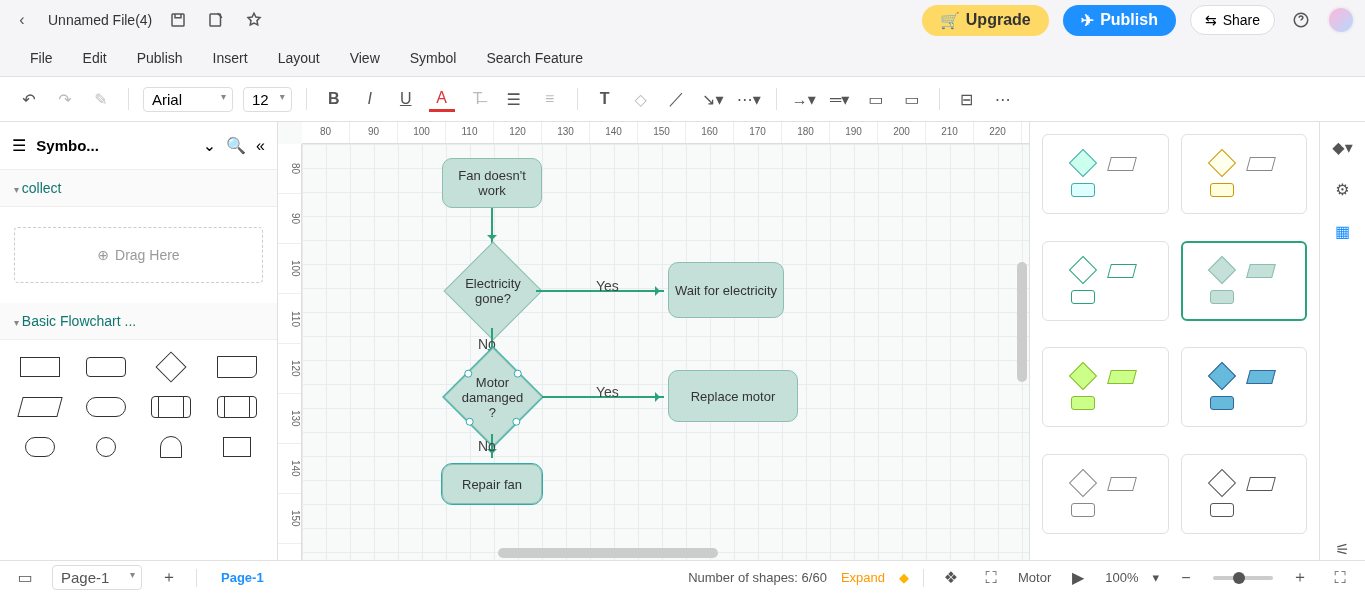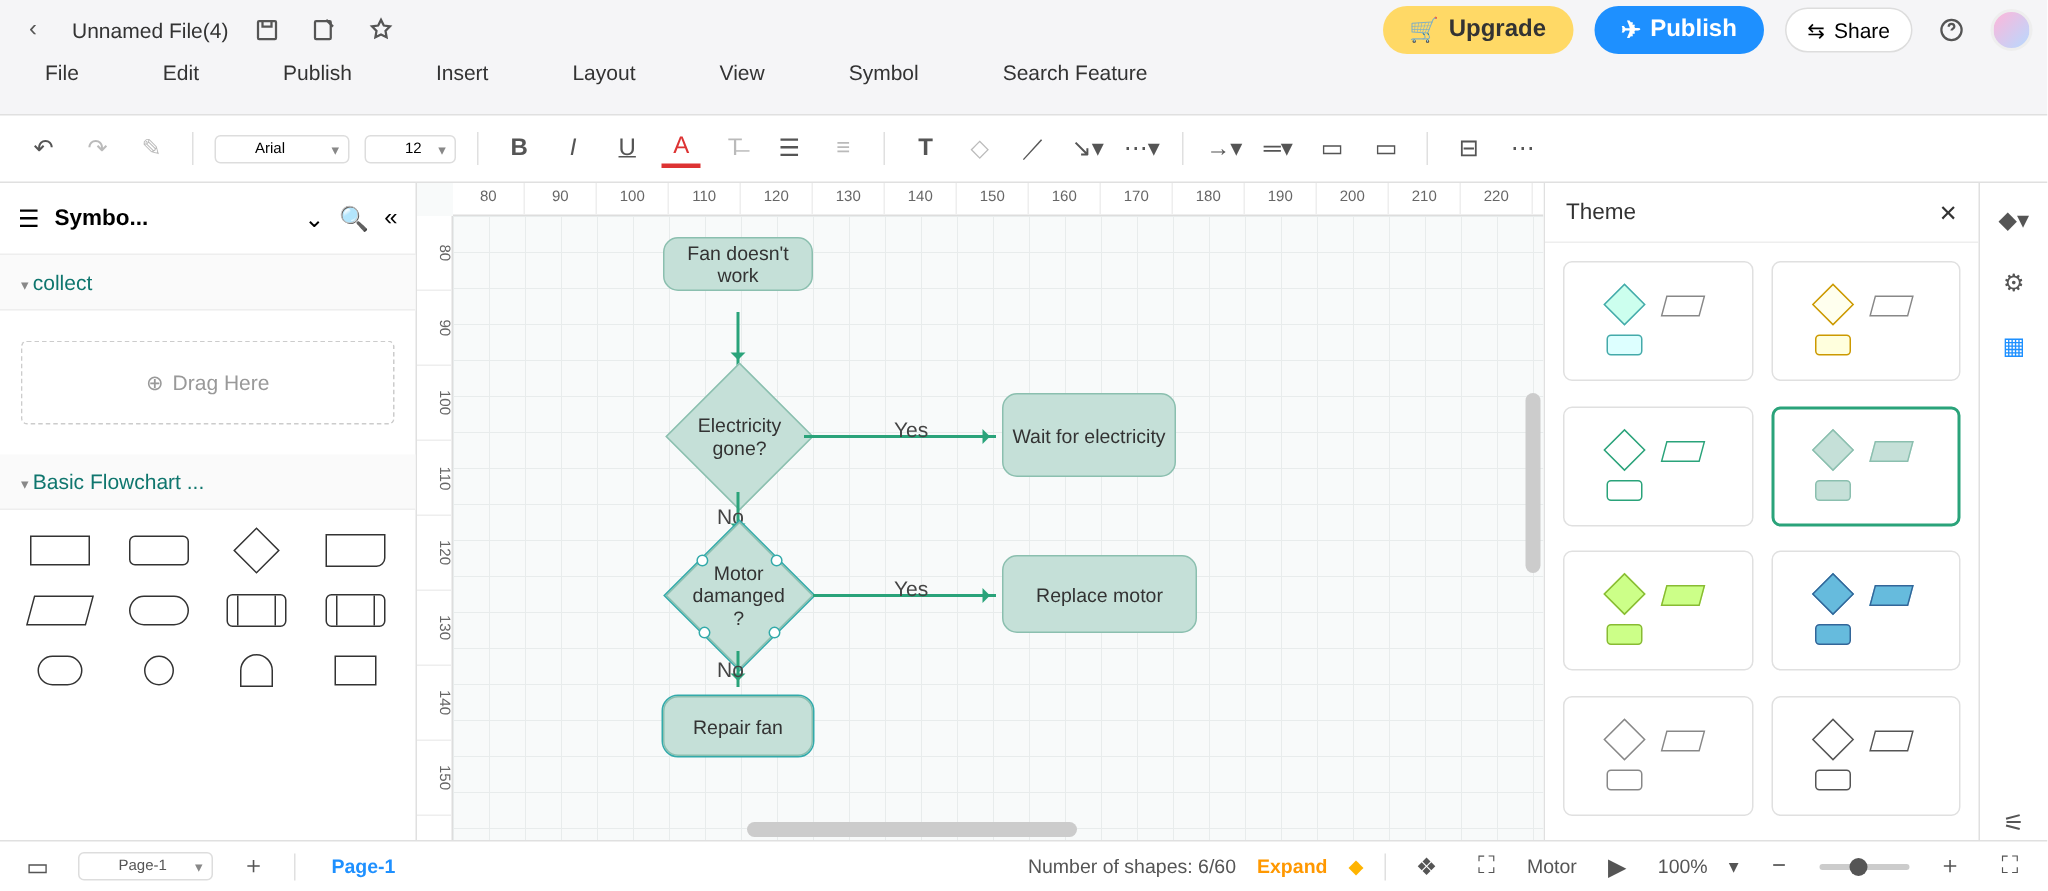--- a/index.html
+++ b/index.html
@@ -5,26 +5,26 @@
 *{box-sizing:border-box;margin:0;padding:0;font-family:Arial,sans-serif}
 body{width:1365px;height:594px;overflow:hidden;background:#fff;position:relative}
 .topbar{height:40px;display:flex;align-items:center;padding:0 10px;gap:14px;background:#f5f5f7}
 .icon-btn{width:24px;height:24px;display:flex;align-items:center;justify-content:center;cursor:pointer;color:#555}
 .file-title{font-size:14px;color:#333}
 .spacer{flex:1}
 .btn-upgrade{background:#ffd966;border-radius:18px;padding:6px 18px;font-weight:bold;color:#333;display:flex;align-items:center;gap:6px;cursor:pointer}
 .btn-publish{background:#1e90ff;color:#fff;border-radius:18px;padding:6px 18px;font-weight:bold;display:flex;align-items:center;gap:6px;cursor:pointer}
 .btn-share{background:#fff;border:1px solid #ddd;border-radius:18px;padding:6px 14px;font-size:14px;display:flex;align-items:center;gap:6px;cursor:pointer}
 .avatar{width:28px;height:28px;border-radius:50%;background:linear-gradient(135deg,#ffb6d9,#b6d9ff);border:2px solid #eee}
-.menubar{height:36px;display:flex;padding:0 30px;gap:56px;background:#f5f5f7;font-size:14px;color:#333}
+.menubar{height:36px;display:flex;align-items:center;padding:0 30px;gap:30px;background:#f5f5f7;font-size:14px;color:#333}
 .menubar span{cursor:pointer}
 .toolbar{height:46px;border-top:1px solid #e0e0e0;border-bottom:1px solid #e0e0e0;display:flex;align-items:center;padding:0 16px;gap:10px;background:#fff}
 .tb-sep{width:1px;height:22px;background:#e0e0e0;margin:0 4px}
 .tb-btn{width:26px;height:26px;display:flex;align-items:center;justify-content:center;cursor:pointer;color:#555;font-size:16px}
-.tb-select{border:1px solid #ddd;border-radius:4px;padding:3px 22px 3px 26px;font-size:10px;background:#fff;position:relative;min-width:90px}
+.tb-select{border:1px solid #ddd;border-radius:4px;padding:3px 22px 3px 8px;font-size:15px;background:#fff;position:relative;min-width:90px}
 .tb-select.small{min-width:40px}
 .tb-select::after{content:"▾";position:absolute;right:6px;color:#888;font-size:10px}
 .main{display:flex;height:calc(100% - 40px - 36px - 46px - 34px)}
 .left-panel{width:278px;border-right:1px solid #e0e0e0;display:flex;flex-direction:column;background:#fff}
 .lp-head{height:48px;display:flex;align-items:center;padding:0 12px;gap:10px;border-bottom:1px solid #eee}
 .lp-title{font-weight:bold;font-size:15px;flex:1}
 .lp-sect{padding:10px 14px;font-size:14px;color:#0f766e;border-bottom:1px solid #eee;background:#fafafa}
 .lp-sect::before{content:"▾ ";color:#888;font-size:10px}
 .drop-zone{margin:20px 14px;border:1px dashed #ccc;border-radius:4px;height:56px;display:flex;align-items:center;justify-content:center;color:#999;font-size:14px;gap:6px}
 .shapes-grid{display:grid;grid-template-columns:repeat(4,1fr);gap:10px;padding:12px}
@@ -65,21 +65,21 @@
 .mini{position:relative;width:80px;height:50px}
 .mini .d{position:absolute;width:20px;height:20px;transform:rotate(45deg);left:8px;top:4px;border:1.5px solid}
 .mini .p{position:absolute;width:26px;height:14px;transform:skewX(-15deg);left:44px;top:8px;border:1.5px solid}
 .mini .r{position:absolute;width:24px;height:14px;left:6px;top:34px;border:1.5px solid;border-radius:3px}
 .right-rail{width:46px;border-left:1px solid #e0e0e0;display:flex;flex-direction:column;align-items:center;gap:20px;padding-top:14px;background:#fff}
 .right-rail div{width:22px;height:22px;cursor:pointer;color:#555;display:flex;align-items:center;justify-content:center}
 .statusbar{height:34px;border-top:1px solid #e0e0e0;display:flex;align-items:center;padding:0 12px;gap:14px;font-size:13px;color:#555;background:#fff}
 .tab{padding:4px 10px;border-radius:4px;cursor:pointer}
 .tab.active{color:#1e90ff;font-weight:bold}
 .sb-sep{width:1px;height:18px;background:#e0e0e0}
-.expand{color:#ff9800;font-weight:bold;cursor:pointer}
+.expand{color:#ff9800;font-weight:normal;cursor:pointer}
 svg{width:18px;height:18px}
 </style>
 </head>
 <body>
 
 <div class="topbar">
   <div class="icon-btn">‹</div>
   <div class="file-title">Unnamed File(4)</div>
   <div class="icon-btn">
       <svg viewBox="0 0 24 24" fill="none" stroke="currentColor" stroke-width="2">
@@ -247,21 +247,21 @@
         <span>90</span>
         <span>100</span>
         <span>110</span>
         <span>120</span>
         <span>130</span>
         <span>140</span>
         <span>150</span>
       </div>
     <div class="canvas">
 
-      <div class="node" style="left:140px;top:14px;width:100px;height:36px">Fan doesn't work</div>
+      <div class="node" style="left:140px;top:14px;width:100px;height:50px">Fan doesn't work</div>
       <div class="arrow v" style="left:189px;top:64px;height:36px"></div>
 
       <div class="node dia" style="left:156px;top:112px">
           <div class="dtxt">Electricity gone?</div>
         </div>
       <div class="arrow" style="left:234px;top:146px;width:128px"></div>
       <div class="lbl" style="left:294px;top:134px">Yes</div>
       <div class="node" style="left:366px;top:118px;width:116px;height:56px">Wait for electricity</div>
 
       <div class="arrow v" style="left:189px;top:184px;height:30px"></div>
@@ -281,24 +281,20 @@
       <div class="arrow v" style="left:189px;top:290px;height:24px"></div>
       <div class="lbl" style="left:176px;top:294px">No</div>
 
       <div class="node sel" style="left:140px;top:320px;width:100px;height:40px">Repair fan</div>
     </div>
     <div class="hscroll"></div>
     <div class="vscroll"></div>
   </div>
 
   <div class="theme-panel">
-    <div class="tp-head">
-        <span>Theme</span>
-        <span>✕</span>
-      </div>
     <div class="tp-grid">
       <div class="tp-card">
           <div class="mini">
             <div class="d" style="border-color:#4aa;background:#cfe"></div>
             <div class="p" style="border-color:#888"></div>
             <div class="r" style="border-color:#4aa;background:#dff"></div>
           </div>
         </div>
       <div class="tp-card">
           <div class="mini">

